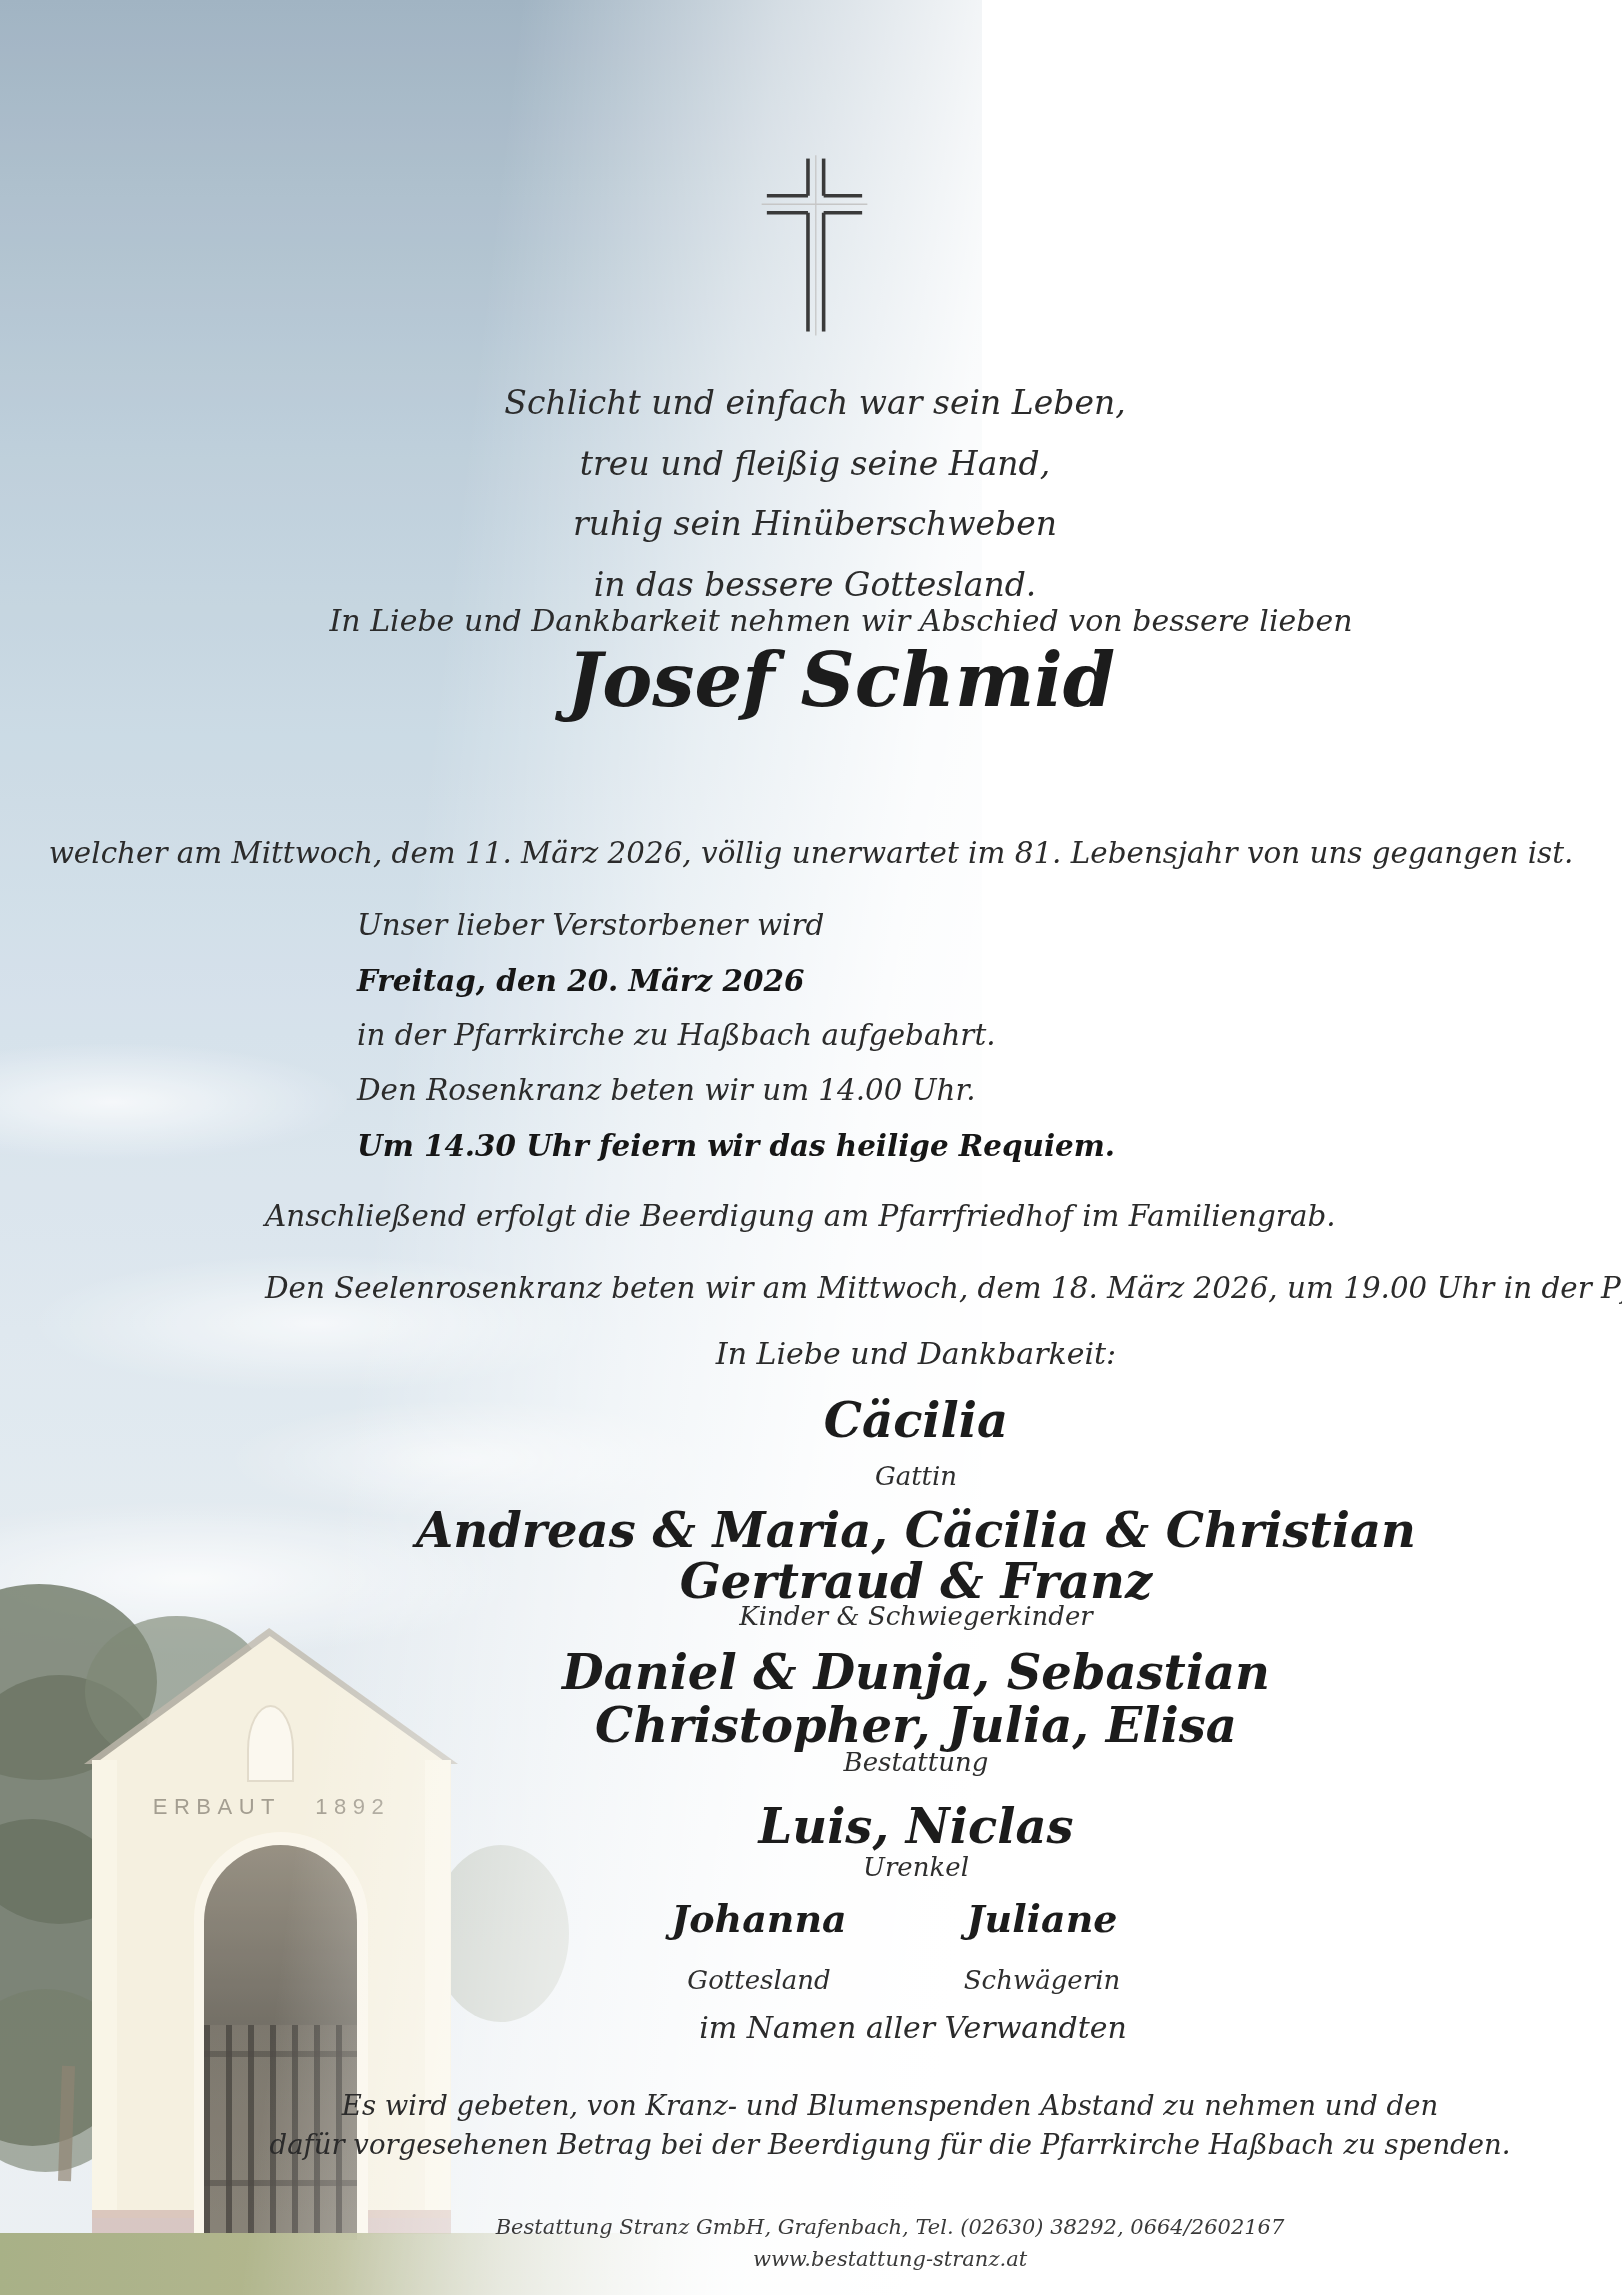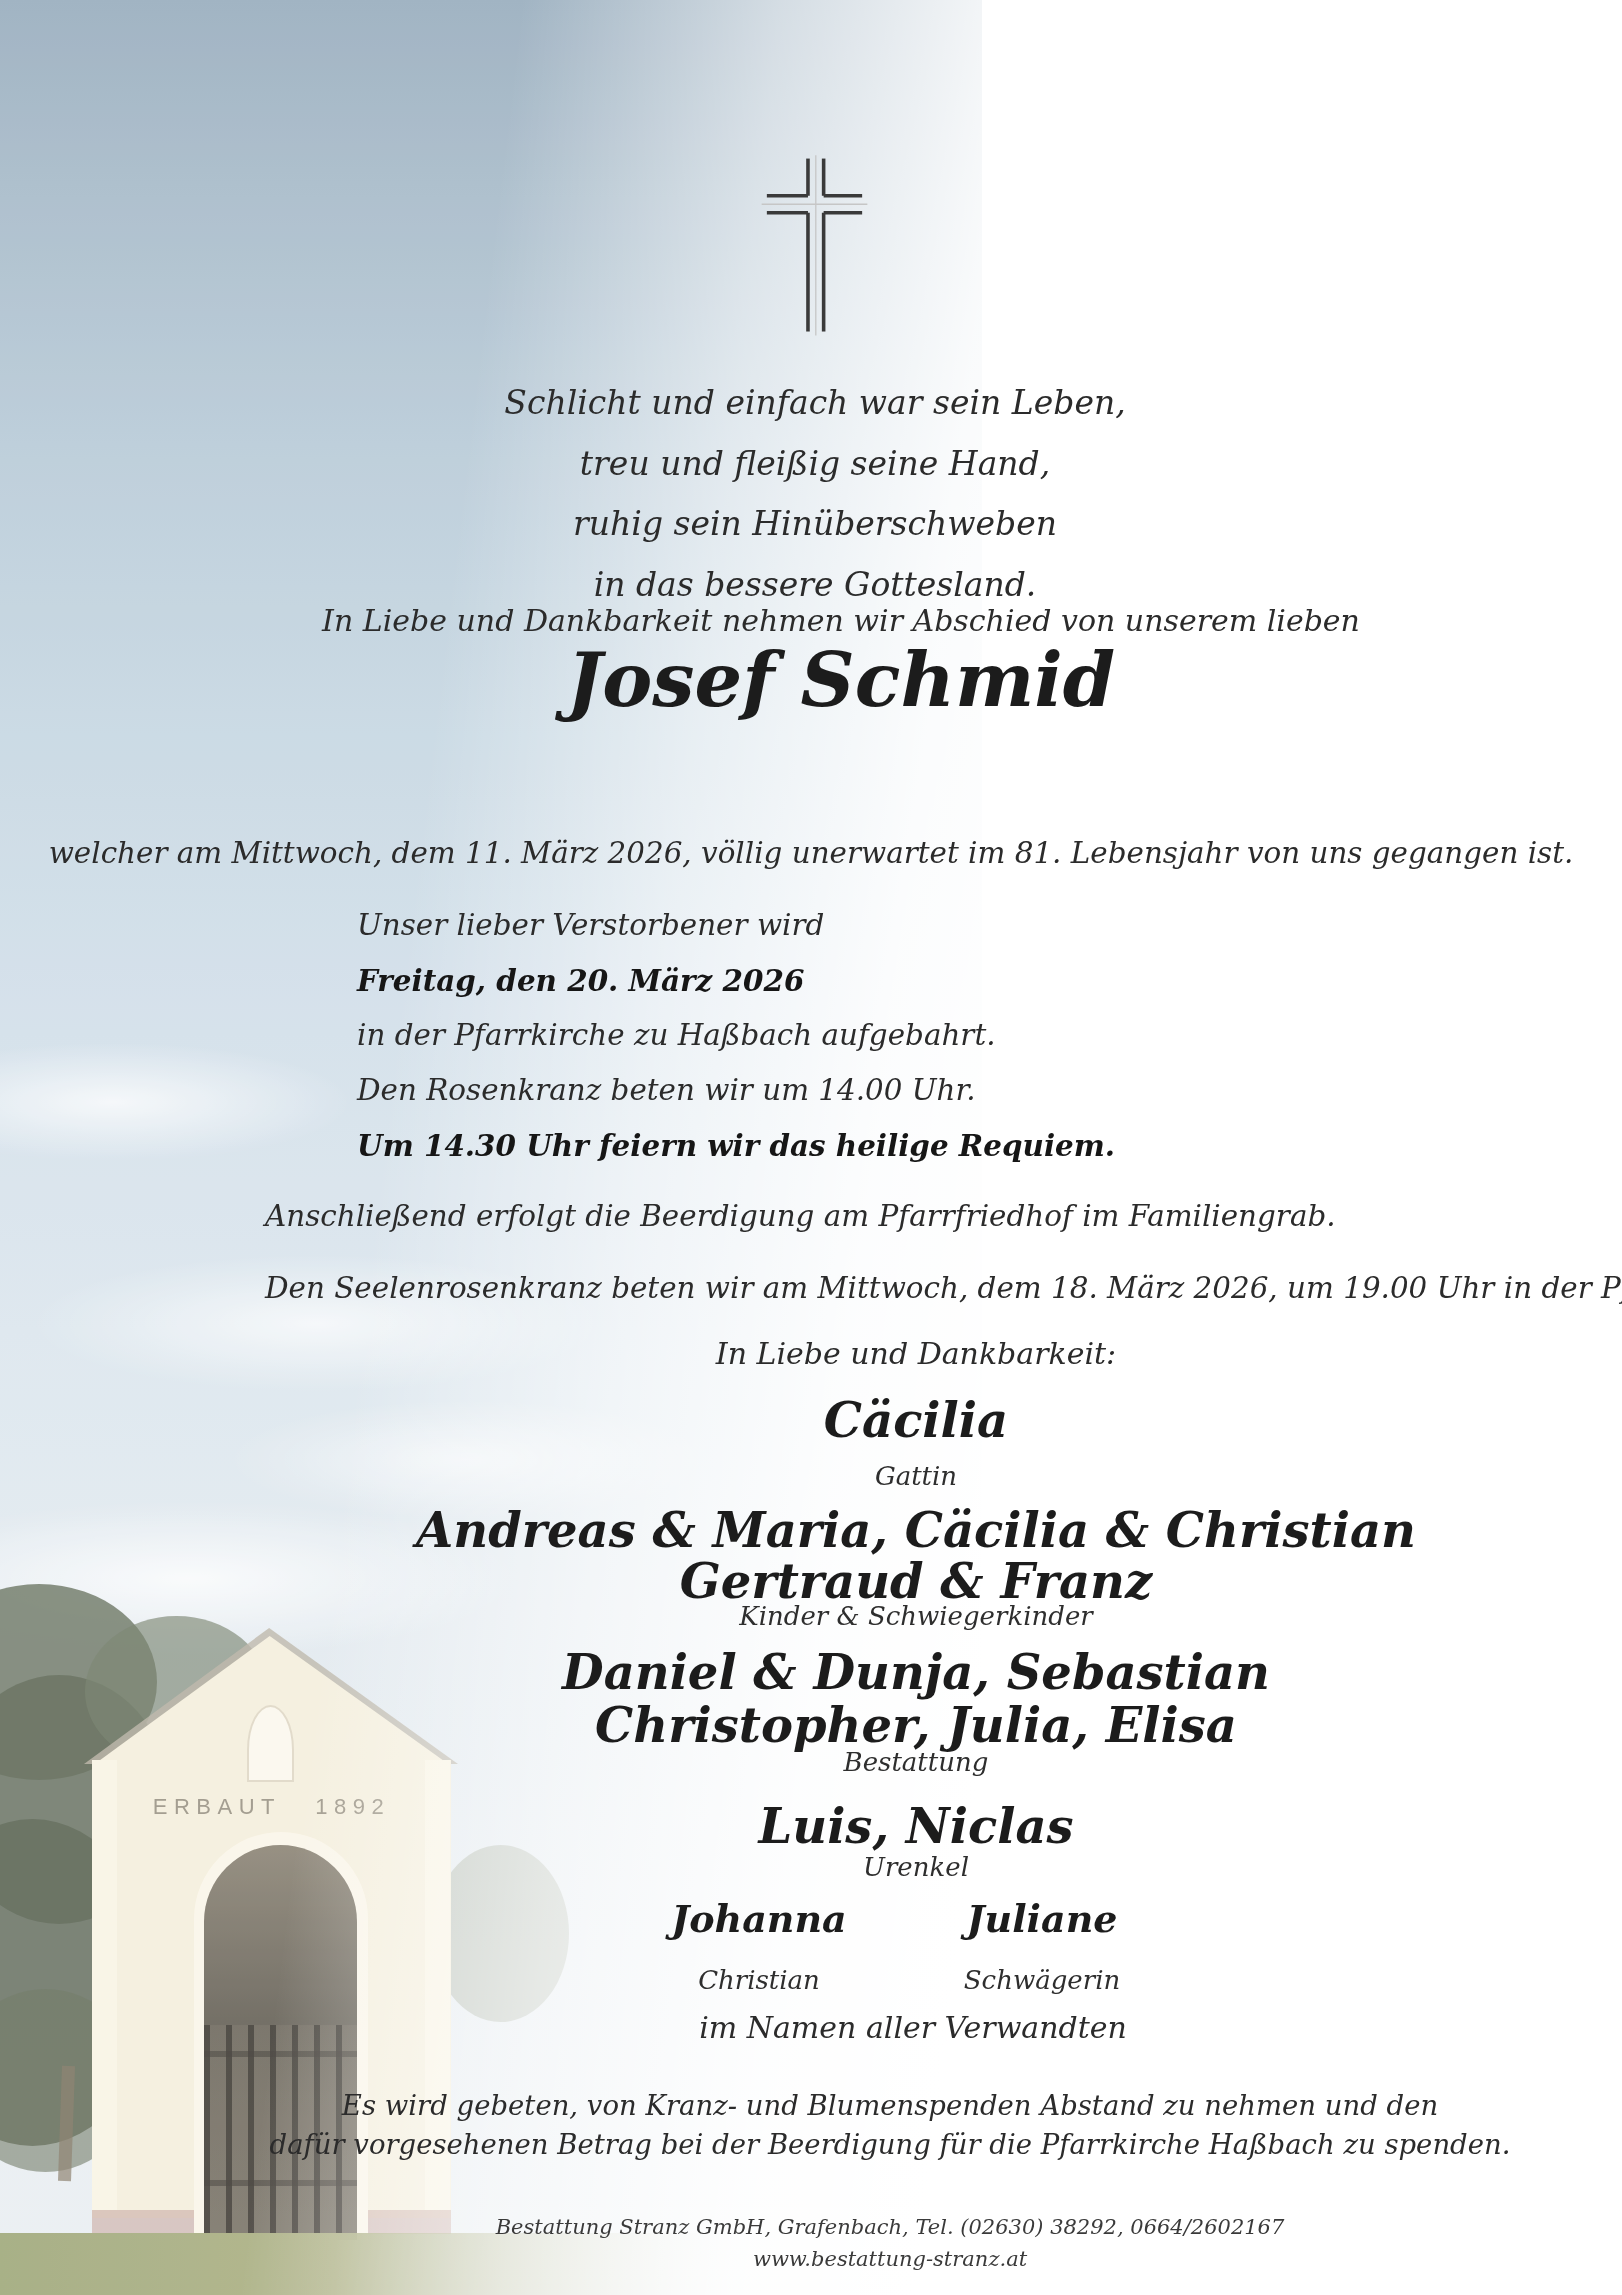--- a/index.html
+++ b/index.html
@@ -137,21 +137,21 @@
       <line x1="12" y1="90" x2="75" y2="90"></line>
       <line x1="99" y1="90" x2="158" y2="90"></line>
     </g>
   </svg>
 
   <div class="abs ctr script poem-line" style="left:815px;top:372px;">Schlicht und einfach war sein Leben,</div>
   <div class="abs ctr script poem-line" style="left:815px;top:433px;">treu und fleißig seine Hand,</div>
   <div class="abs ctr script poem-line" style="left:815px;top:493px;">ruhig sein Hinüberschweben</div>
   <div class="abs ctr script poem-line" style="left:815px;top:554px;">in das bessere Gottesland.</div>
 
-  <div class="abs ctr script intro" style="left:841px;top:603px;">In Liebe und Dankbarkeit nehmen wir Abschied von unserem lieben</div>
+  <div class="abs ctr script intro" style="left:841px;top:603px;">In Liebe und Dankbarkeit nehmen wir Abschied von bessere lieben</div>
   <div class="abs ctr script bigname" style="left:841px;top:636px;">Josef Schmid</div>
 
   <div class="abs ctr script notice" style="left:811px;top:820px;">welcher am Mittwoch, dem 11. März 2026, völlig unerwartet  im 81. Lebensjahr von uns gegangen ist.</div>
 
   <div class="abs script svc" style="left:357px;top:898px;">Unser lieber Verstorbener wird</div>
   <div class="abs script svc bold" style="left:357px;top:953px;">Freitag, den 20. März 2026</div>
   <div class="abs script svc" style="left:357px;top:1008px;">in der Pfarrkirche zu Haßbach aufgebahrt.</div>
   <div class="abs script svc" style="left:357px;top:1063px;">Den Rosenkranz beten wir um 14.00 Uhr.</div>
   <div class="abs script svc bold" style="left:357px;top:1118px;">Um 14.30 Uhr feiern wir das heilige Requiem.</div>
 
@@ -168,21 +168,21 @@
   <div class="abs ctr script g-rel" style="left:916px;top:1601px;">Kinder &amp; Schwiegerkinder</div>
 
   <div class="abs ctr script g-name" style="left:916px;top:1644px;">Daniel &amp; Dunja, Sebastian</div>
   <div class="abs ctr script g-name" style="left:916px;top:1697px;">Christopher, Julia, Elisa</div>
   <div class="abs ctr script g-rel" style="left:916px;top:1747px;">Bestattung</div>
 
   <div class="abs ctr script g-name" style="left:916px;top:1798px;">Luis, Niclas</div>
   <div class="abs ctr script g-rel" style="left:916px;top:1852px;">Urenkel</div>
 
   <div class="abs ctr script p-name" style="left:759px;top:1896px;">Johanna</div>
-  <div class="abs ctr script g-rel" style="left:759px;top:1965px;">Christian</div>
+  <div class="abs ctr script g-rel" style="left:759px;top:1965px;">Gottesland</div>
   <div class="abs ctr script p-name" style="left:1042px;top:1896px;">Juliane</div>
   <div class="abs ctr script g-rel" style="left:1042px;top:1965px;">Schwägerin</div>
 
   <div class="abs ctr script closing" style="left:913px;top:2010px;">im Namen aller Verwandten</div>
 
   <div class="abs ctr script donation" style="left:890px;top:2086px;">Es wird gebeten, von Kranz- und Blumenspenden Abstand zu nehmen und den</div>
   <div class="abs ctr script donation" style="left:890px;top:2125px;">dafür vorgesehenen Betrag bei der Beerdigung für die Pfarrkirche Haßbach zu spenden.</div>
 
   <div class="abs ctr script footer" style="left:890px;top:2212px;">Bestattung Stranz GmbH, Grafenbach, Tel. (02630) 38292, 0664/2602167</div>
   <div class="abs ctr script footer" style="left:890px;top:2244px;">www.bestattung-stranz.at</div>

